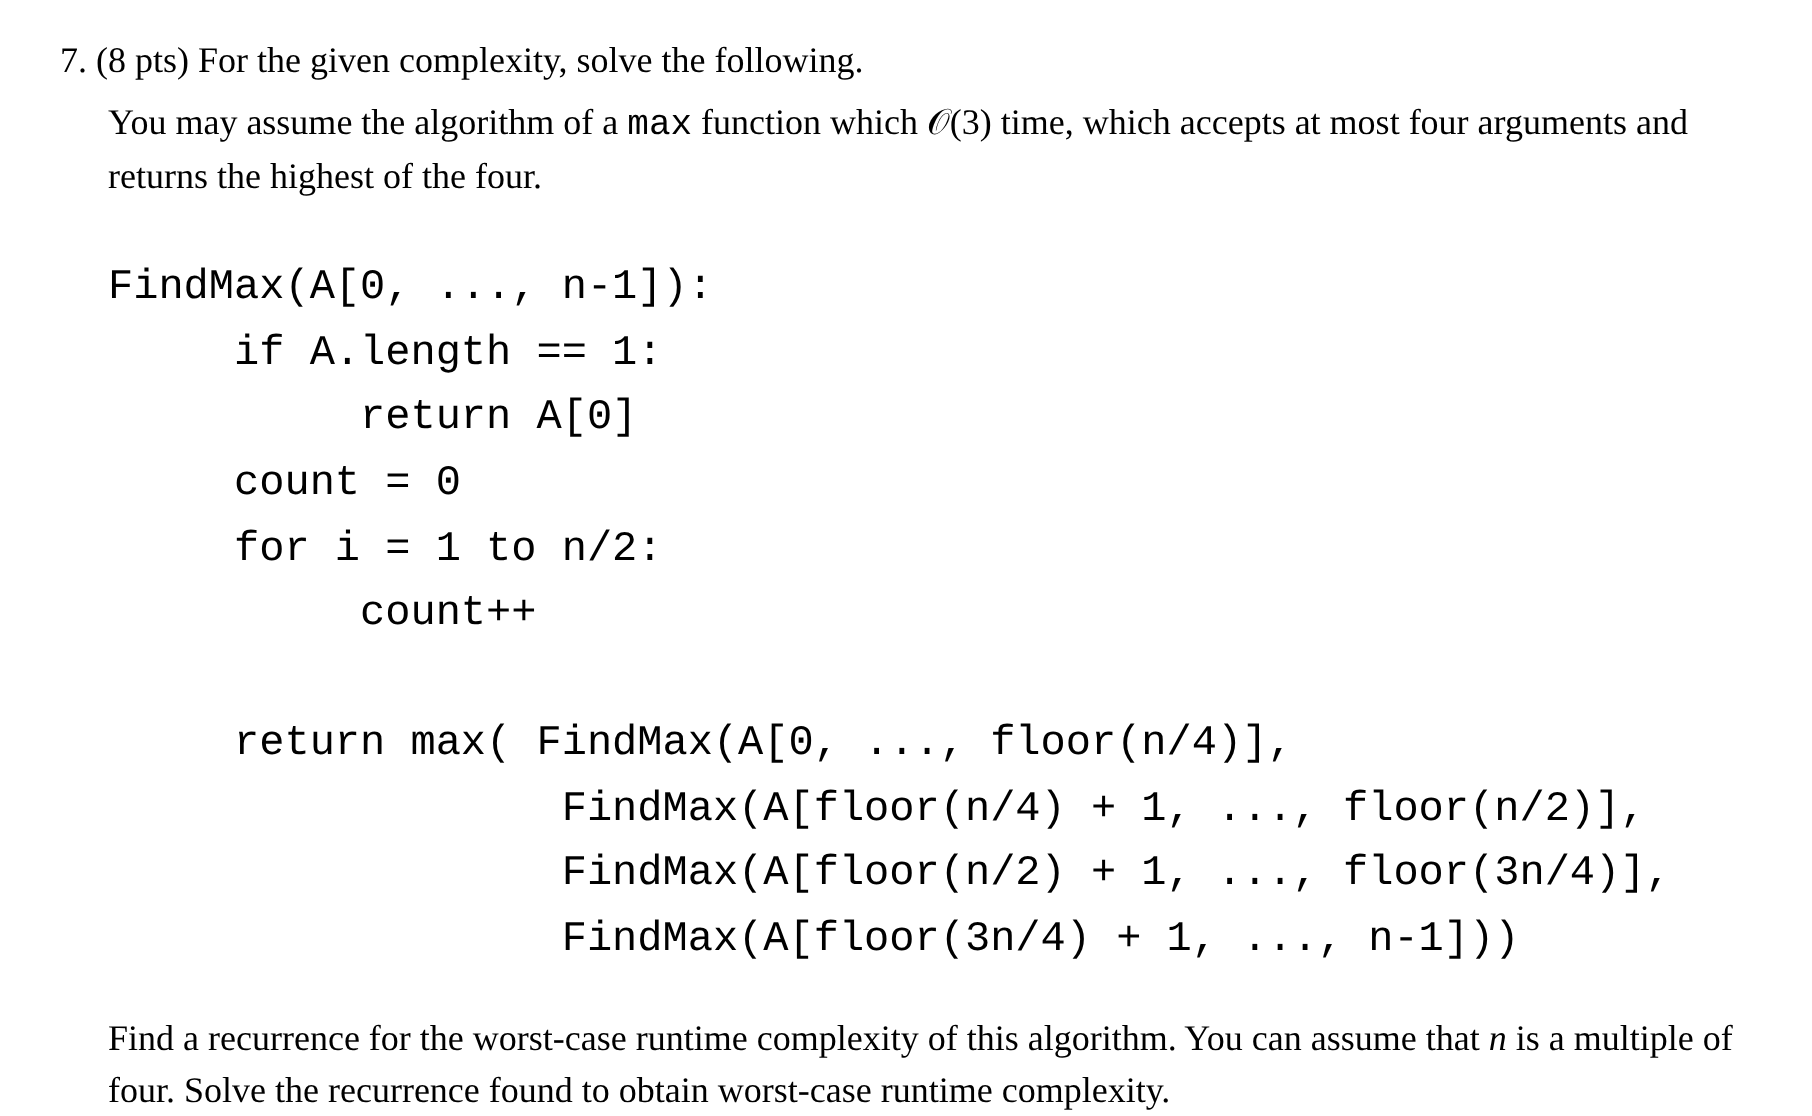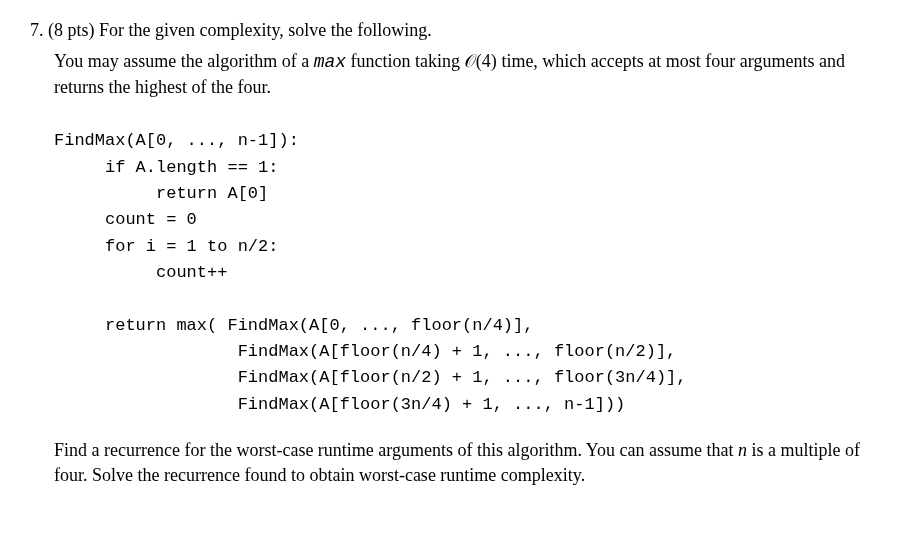--- a/index.html
+++ b/index.html
@@ -15,62 +15,61 @@
     .problem-header {
       margin-bottom: 8px;
     }
     .problem-intro {
       margin-left: 24px;
       margin-bottom: 28px;
       line-height: 1.4;
     }
     .code-block {
       font-family: "Courier New", Courier, monospace;
-      font-size: 17px;
+      font-size: 21px;
       margin-left: 24px;
       margin-bottom: 20px;
       line-height: 1.55;
       white-space: pre;
     }
     .problem-task {
       margin-left: 24px;
       line-height: 1.4;
     }
     .tt {
       font-family: "Courier New", Courier, monospace;
-      font-style: italic;
     }
     .math-it {
       font-style: italic;
       font-family: "Times New Roman", Times, serif;
     }
     .big-o {
       font-family: "Times New Roman", Times, serif;
     }
   </style>
 </head>
 <body>
 
 <div class="problem-header">
   <span>7.</span>
   <span>(8 pts)</span>
   <span>For the given complexity, solve the following.</span>
 </div>
 
 <div class="problem-intro">
-  <span>You may assume the algorithm of a </span><span class="tt">max</span><span> function taking </span><span class="big-o">𝒪(4)</span><span> time, which accepts at most four arguments and returns the highest of the four.</span>
+  <span>You may assume the algorithm of a </span><span class="tt">max</span><span> function which </span><span class="big-o">𝒪(3)</span><span> time, which accepts at most four arguments and returns the highest of the four.</span>
 </div>
 
 <div class="code-block"><span>FindMax(A[0, ..., n-1]):</span>
 <span>     if A.length == 1:</span>
 <span>          return A[0]</span>
 <span>     count = 0</span>
 <span>     for i = 1 to n/2:</span>
 <span>          count++</span>
 <span></span>
 <span>     return max( FindMax(A[0, ..., floor(n/4)],</span>
 <span>                  FindMax(A[floor(n/4) + 1, ..., floor(n/2)],</span>
 <span>                  FindMax(A[floor(n/2) + 1, ..., floor(3n/4)],</span>
 <span>                  FindMax(A[floor(3n/4) + 1, ..., n-1]))</span></div>
 
 <div class="problem-task">
-  <span>Find a recurrence for the worst-case runtime arguments of this algorithm. You can assume that </span><span class="math-it">n</span><span> is a multiple of four. Solve the recurrence found to obtain worst-case runtime complexity.</span>
+  <span>Find a recurrence for the worst-case runtime complexity of this algorithm. You can assume that </span><span class="math-it">n</span><span> is a multiple of four. Solve the recurrence found to obtain worst-case runtime complexity.</span>
 </div>
 
 </body></html>

